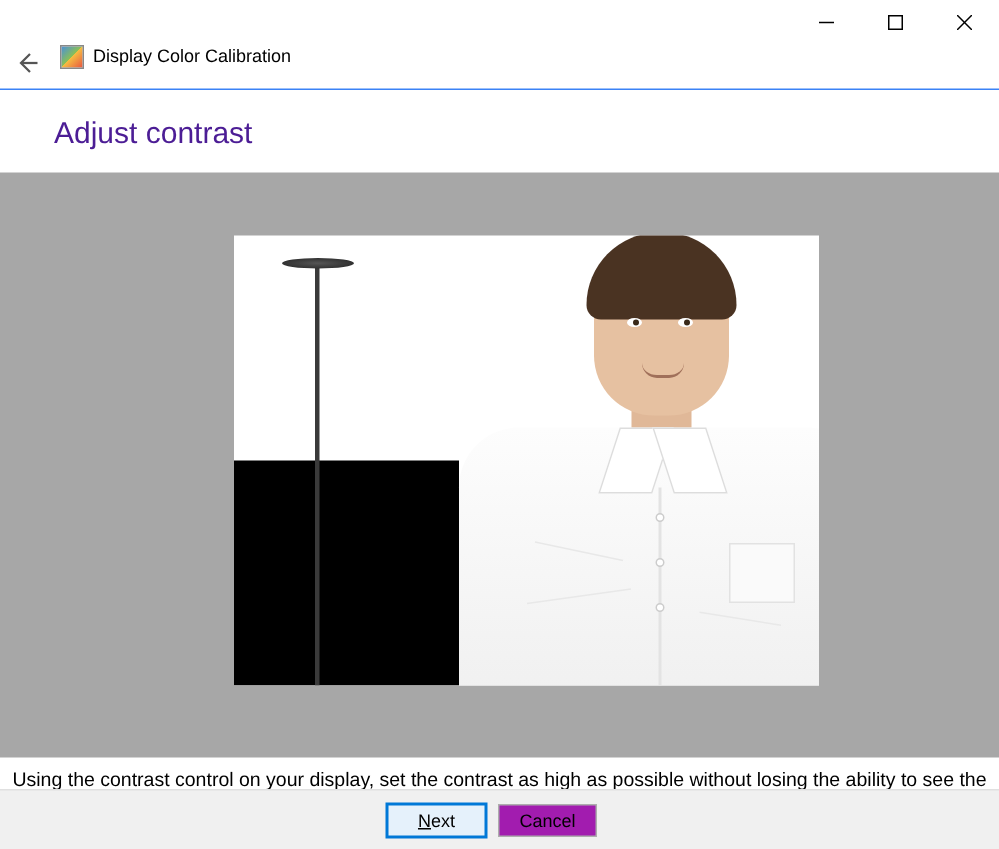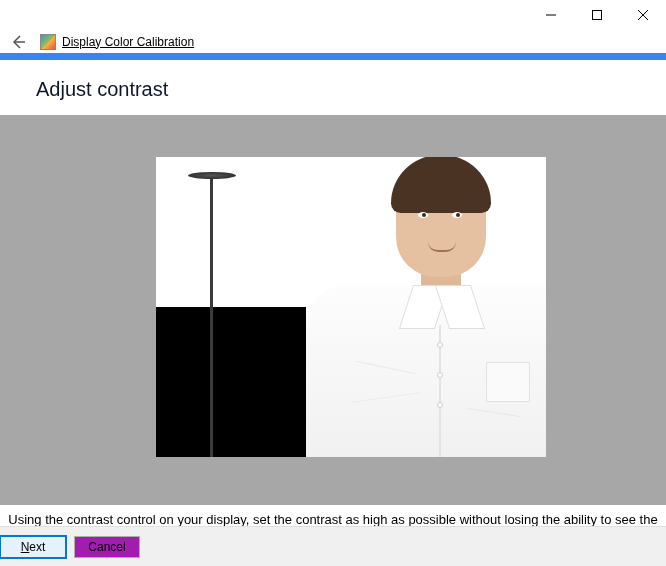--- a/index.html
+++ b/index.html
@@ -18,42 +18,41 @@
     align-items: center;
   }
   .titlebar .ctrl {
     width: 46px; height: 30px;
     display: flex; align-items: center; justify-content: center;
     font-size: 14px; color: #000;
   }
   .header {
     height: 30px;
     display: flex;
-    align-items: center;
+    align-items: flex-start;
     padding-left: 6px;
-    border-bottom: 7px solid #3b82f6;
-    text-decoration: underline;
+    border-bottom: 1px solid #3b82f6;
   }
   .back {
     width: 24px; height: 24px;
     display: flex; align-items: center; justify-content: center;
     font-size: 16px; color: #555;
   }
   .appicon {
     width: 16px; height: 16px;
     margin: 0 6px 0 10px;
     background: linear-gradient(135deg,#4a90d9,#8cc152 50%,#f6bb42 50%,#e9573f);
     border: 1px solid #888;
   }
   .apptitle {
     font-size: 12px; color: #000;
   }
   .heading {
     font-size: 20px;
-    color: #0f172a;
+    color: #4c1d95;
     padding: 18px 0 14px 36px;
     font-weight: 400;
   }
   .content {
     background: #a7a7a7;
     position: relative;
     height: 390px;
   }
   .sample {
     position: absolute;
@@ -144,21 +143,21 @@
     color: #000;
     line-height: 17px;
   }
   .footer {
     position: absolute;
     bottom: 0; left: 0; right: 0;
     height: 40px;
     background: #f0f0f0;
     border-top: 1px solid #e0e0e0;
     display: flex;
-    justify-content: flex-start;
+    justify-content: center;
     align-items: center;
     padding-right: 10px;
     gap: 8px;
   }
   .btn {
     min-width: 66px; height: 22px;
     background: #a21caf;
     border: 1px solid #adadad;
     font-size: 12px;
     display: flex; align-items: center; justify-content: center;

